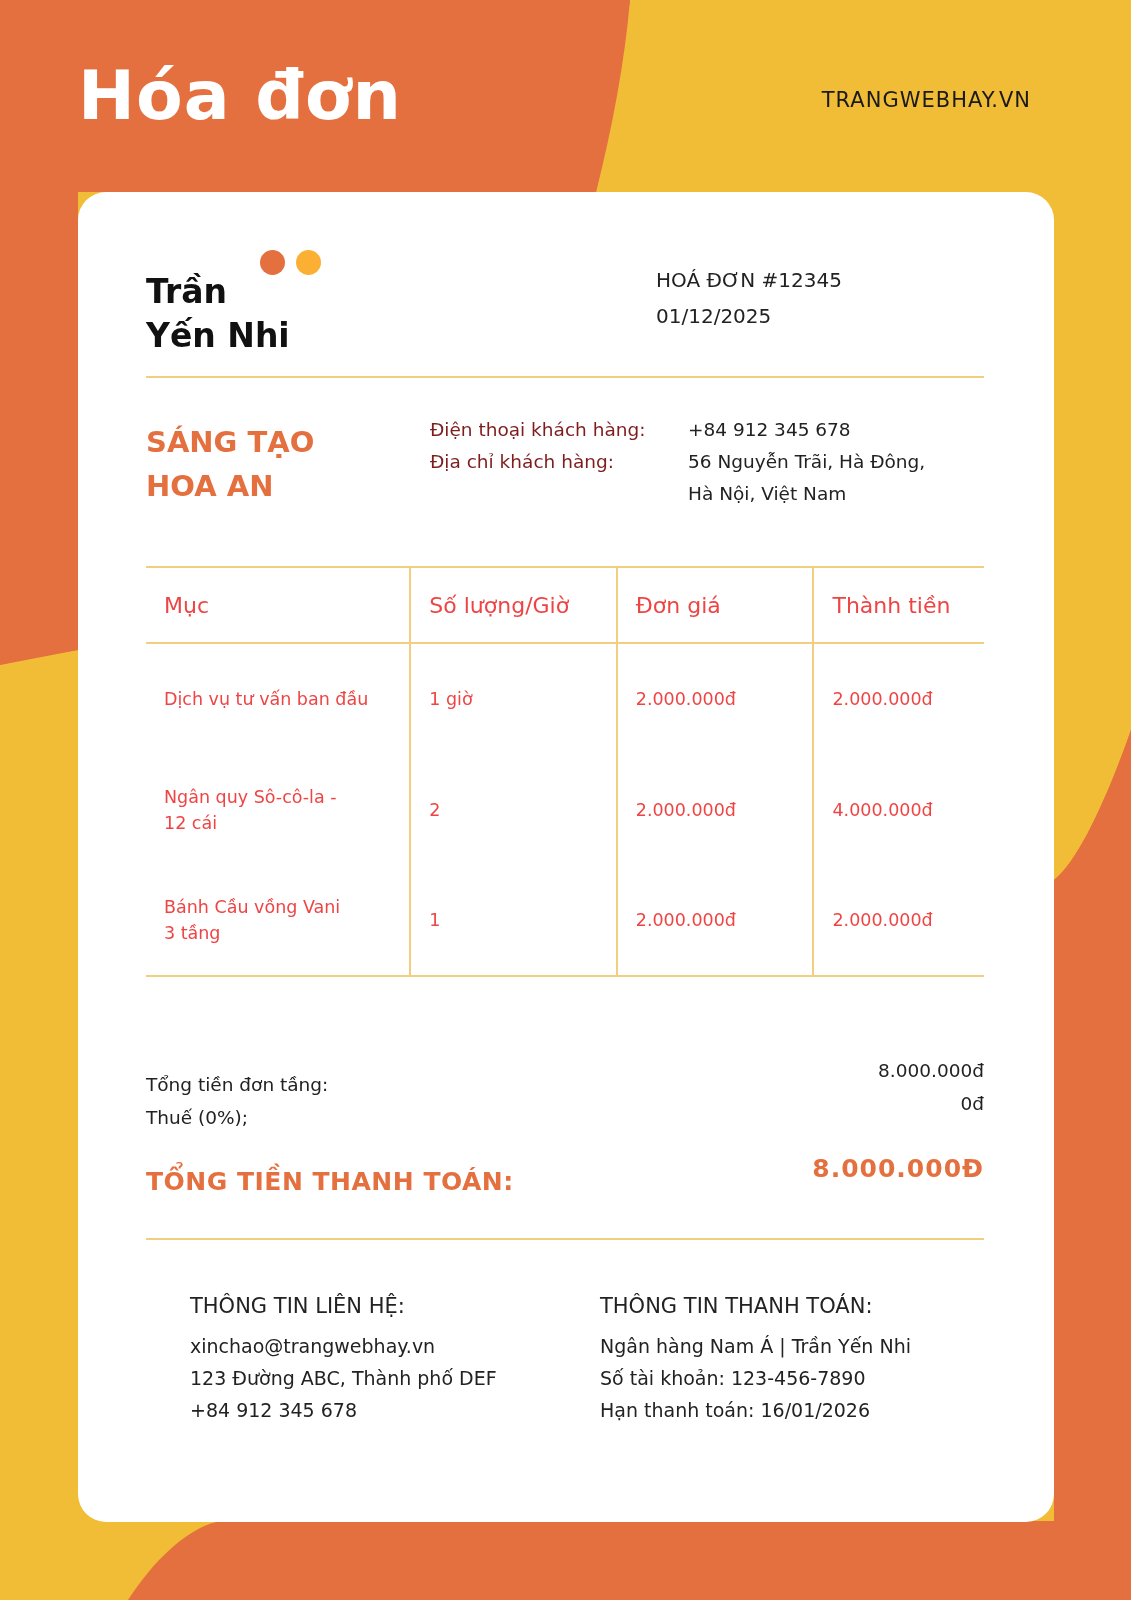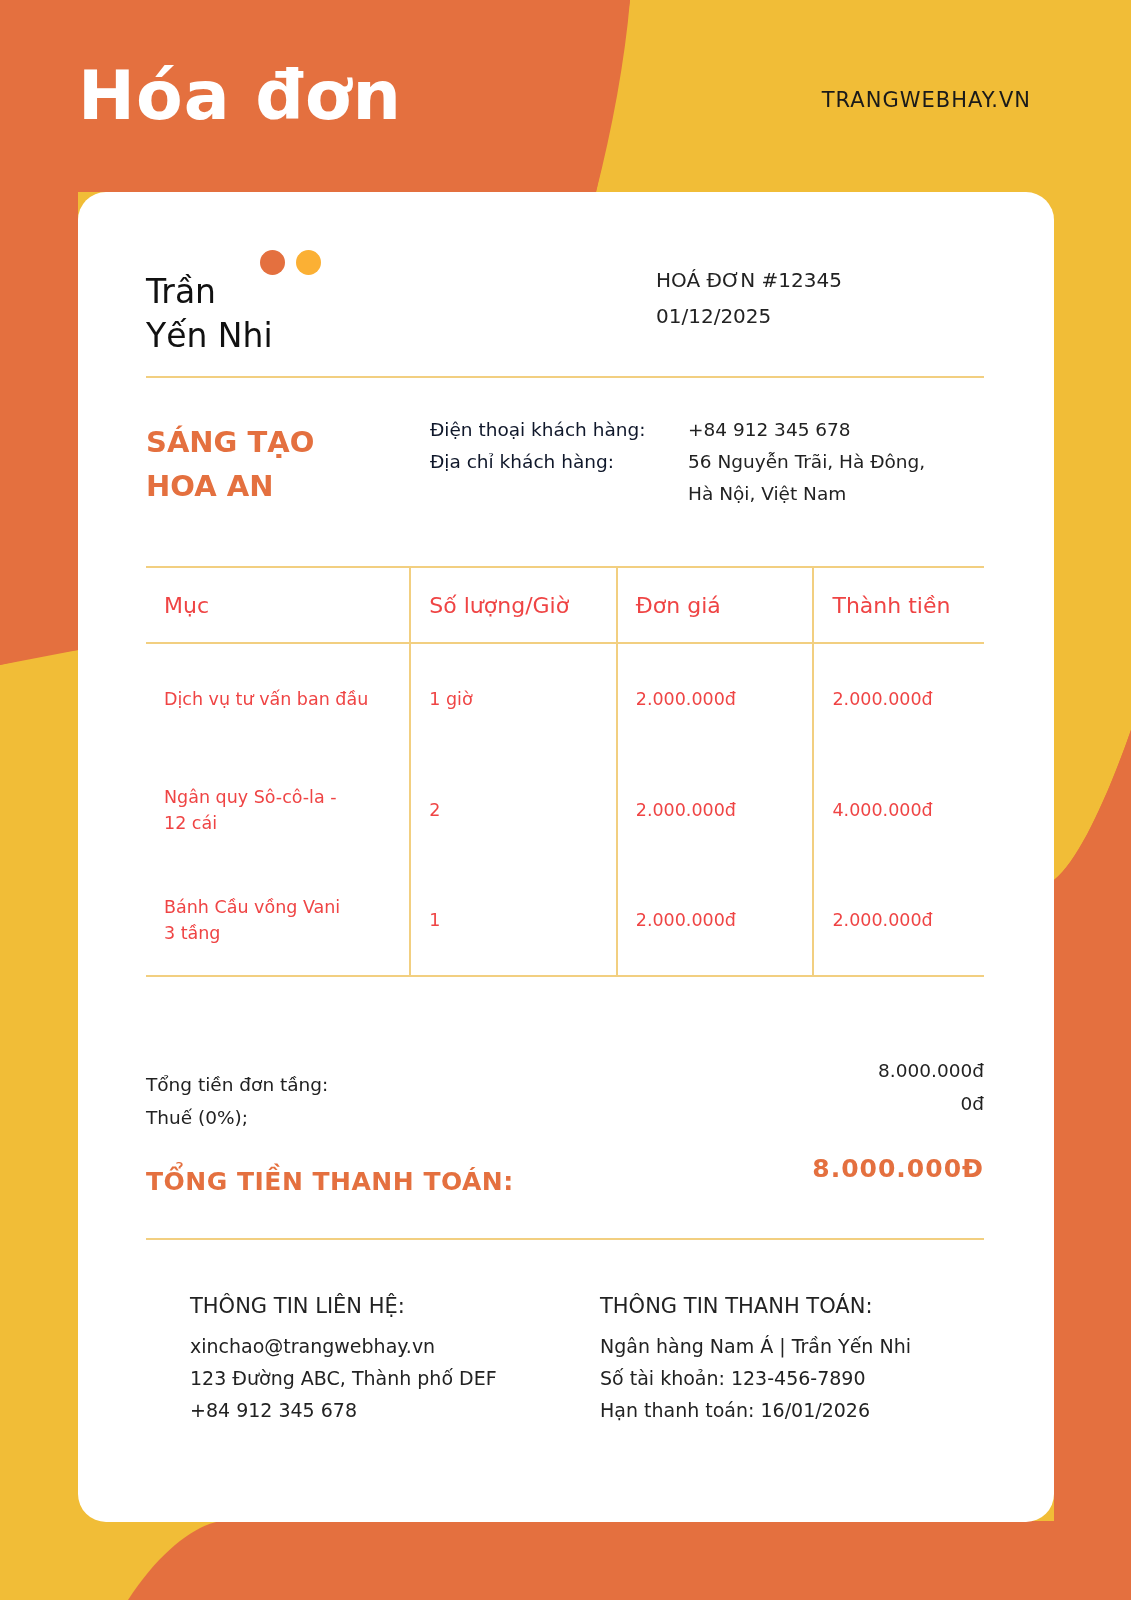--- a/index.html
+++ b/index.html
@@ -24,35 +24,35 @@
   }
 
   .card {
     position: absolute; left: 78px; top: 192px;
     width: 976px; height: 1330px;
     background: #ffffff; border-radius: 28px; z-index: 1;
   }
 
   .name-block {
     position: absolute; left: 68px; top: 78px;
-    font-weight: 400; font-size: 33px; line-height: 44px; color: #111;
+    font-weight: 700; font-size: 33px; line-height: 44px; color: #111;
   }
   .dot { position: absolute; width: 25px; height: 25px; border-radius: 50%; }
   .dot.a { left: 182px; top: 58px; background: #e4703f; }
   .dot.b { left: 218px; top: 58px; background: #fbb034; }
 
   .invoice-meta { position: absolute; left: 578px; top: 70px; font-size: 20px; line-height: 36px; color: #222; }
 
   .rule { position: absolute; left: 68px; width: 838px; height: 2px; background: #f2cf80; }
 
   .company {
     position: absolute; left: 68px; top: 228px;
     font-weight: 700; font-size: 29px; line-height: 44px; color: #e4703f;
   }
-  .cust-labels { position: absolute; left: 352px; top: 222px; font-size: 18.5px; line-height: 32px; color: #0f172a; }
+  .cust-labels { position: absolute; left: 352px; top: 222px; font-size: 18.5px; line-height: 32px; color: #7f1d1d; }
   .cust-values { position: absolute; left: 610px; top: 222px; font-size: 18.5px; line-height: 32px; color: #222; }
 
   .items-table {
     position: absolute; left: 68px; top: 374px; width: 838px;
     border-collapse: collapse; font-size: 17.5px; color: #ef4444;
   }
   .items-table th {
     font-weight: 400; font-size: 22px; text-align: left;
     height: 76px; padding-left: 18px;
     border-top: 2px solid #f2cf80; border-bottom: 2px solid #f2cf80;

